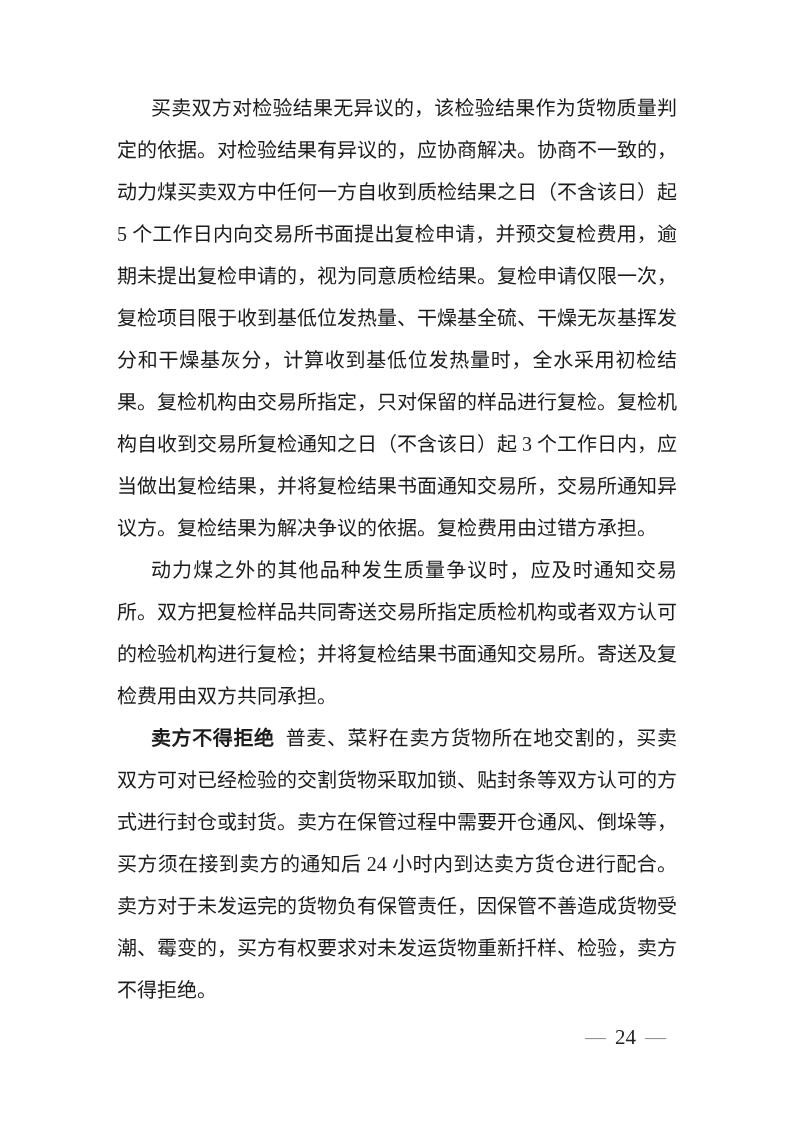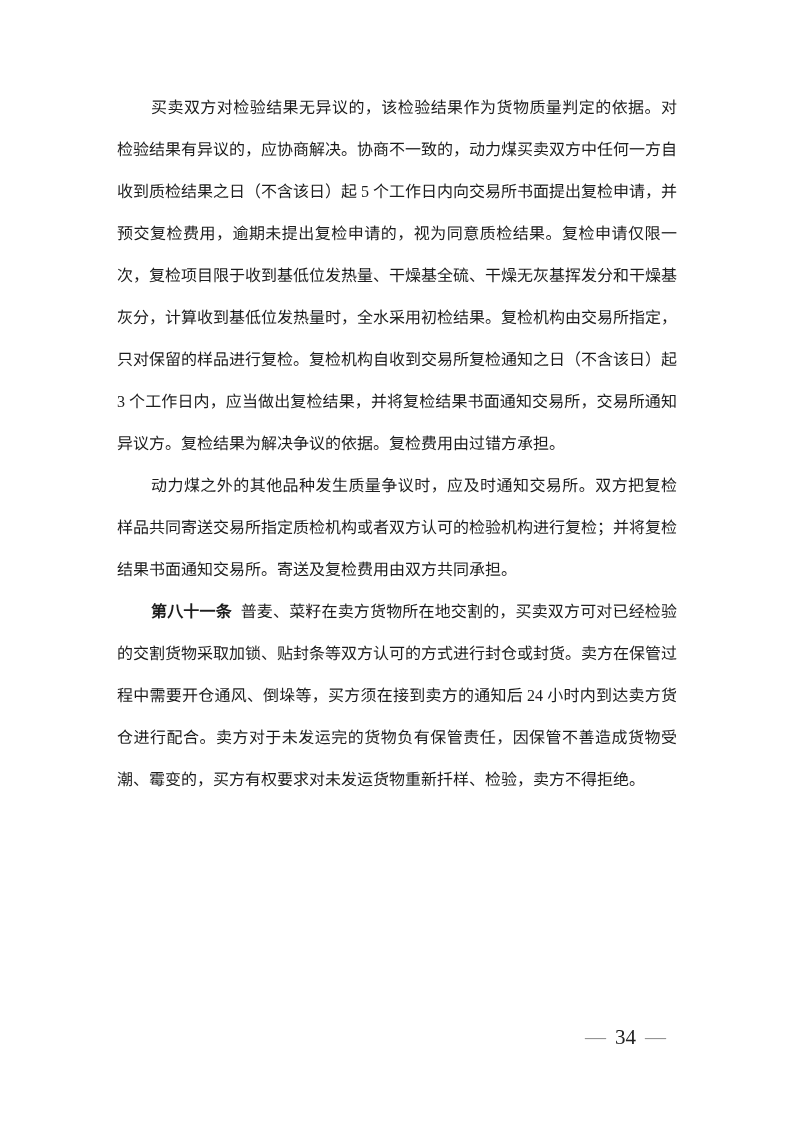--- a/index.html
+++ b/index.html
@@ -18,21 +18,21 @@
   }
   .content {
     position: absolute;
     left: 117px;
     top: 87px;
     width: 560px;
   }
   .para {
     margin: 0;
     padding: 0;
-    font-size: 16px;
+    font-size: 20px;
     line-height: 42px;
     text-align: justify;
     text-justify: inter-ideograph;
     text-indent: 34px;
     letter-spacing: 0px;
     word-break: break-all;
     color: #1c1c1c;
   }
   .article-lead {
     font-weight: bold;
@@ -61,22 +61,22 @@
 
 <div class="page">
 
   <div class="content">
 
     <p class="para">买卖双方对检验结果无异议的，该检验结果作为货物质量判定的依据。对检验结果有异议的，应协商解决。协商不一致的，动力煤买卖双方中任何一方自收到质检结果之日（不含该日）起 5 个工作日内向交易所书面提出复检申请，并预交复检费用，逾期未提出复检申请的，视为同意质检结果。复检申请仅限一次，复检项目限于收到基低位发热量、干燥基全硫、干燥无灰基挥发分和干燥基灰分，计算收到基低位发热量时，全水采用初检结果。复检机构由交易所指定，只对保留的样品进行复检。复检机构自收到交易所复检通知之日（不含该日）起 3 个工作日内，应当做出复检结果，并将复检结果书面通知交易所，交易所通知异议方。复检结果为解决争议的依据。复检费用由过错方承担。</p>
 
     <p class="para">动力煤之外的其他品种发生质量争议时，应及时通知交易所。双方把复检样品共同寄送交易所指定质检机构或者双方认可的检验机构进行复检；并将复检结果书面通知交易所。寄送及复检费用由双方共同承担。</p>
 
     <p class="para">
-      <strong class="article-lead">第八十一条</strong><span>普麦、菜籽在卖方货物所在地交割的，买卖双方可对已经检验的交割货物采取加锁、贴封条等双方认可的方式进行封仓或封货。卖方在保管过程中需要开仓通风、倒垛等，买方须在接到卖方的通知后 24 小时内到达卖方货仓进行配合。卖方对于未发运完的货物负有保管责任，因保管不善造成货物受潮、霉变的，买方有权要求对未发运货物重新扦样、检验，卖方不得拒绝。</span>
+      <strong class="article-lead">卖方不得拒绝</strong><span>普麦、菜籽在卖方货物所在地交割的，买卖双方可对已经检验的交割货物采取加锁、贴封条等双方认可的方式进行封仓或封货。卖方在保管过程中需要开仓通风、倒垛等，买方须在接到卖方的通知后 24 小时内到达卖方货仓进行配合。卖方对于未发运完的货物负有保管责任，因保管不善造成货物受潮、霉变的，买方有权要求对未发运货物重新扦样、检验，卖方不得拒绝。</span>
     </p>
 
   </div>
 
   <div class="page-footer">
-    <span class="footer-dash">—</span><span class="footer-page-num">34</span><span class="footer-dash">—</span>
+    <span class="footer-dash">—</span><span class="footer-page-num">24</span><span class="footer-dash">—</span>
   </div>
 
 </div>
 
 </body></html>

